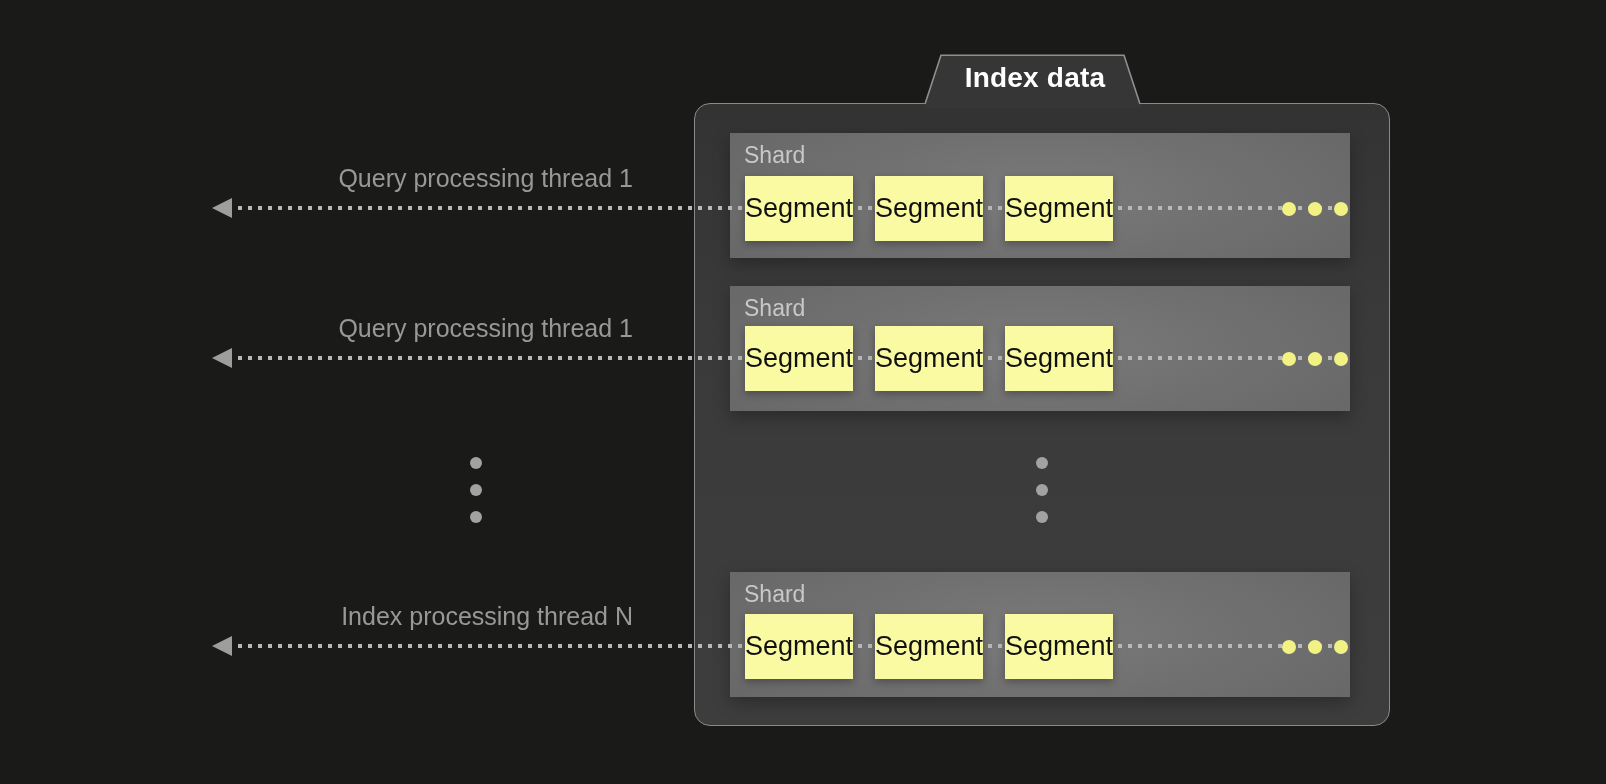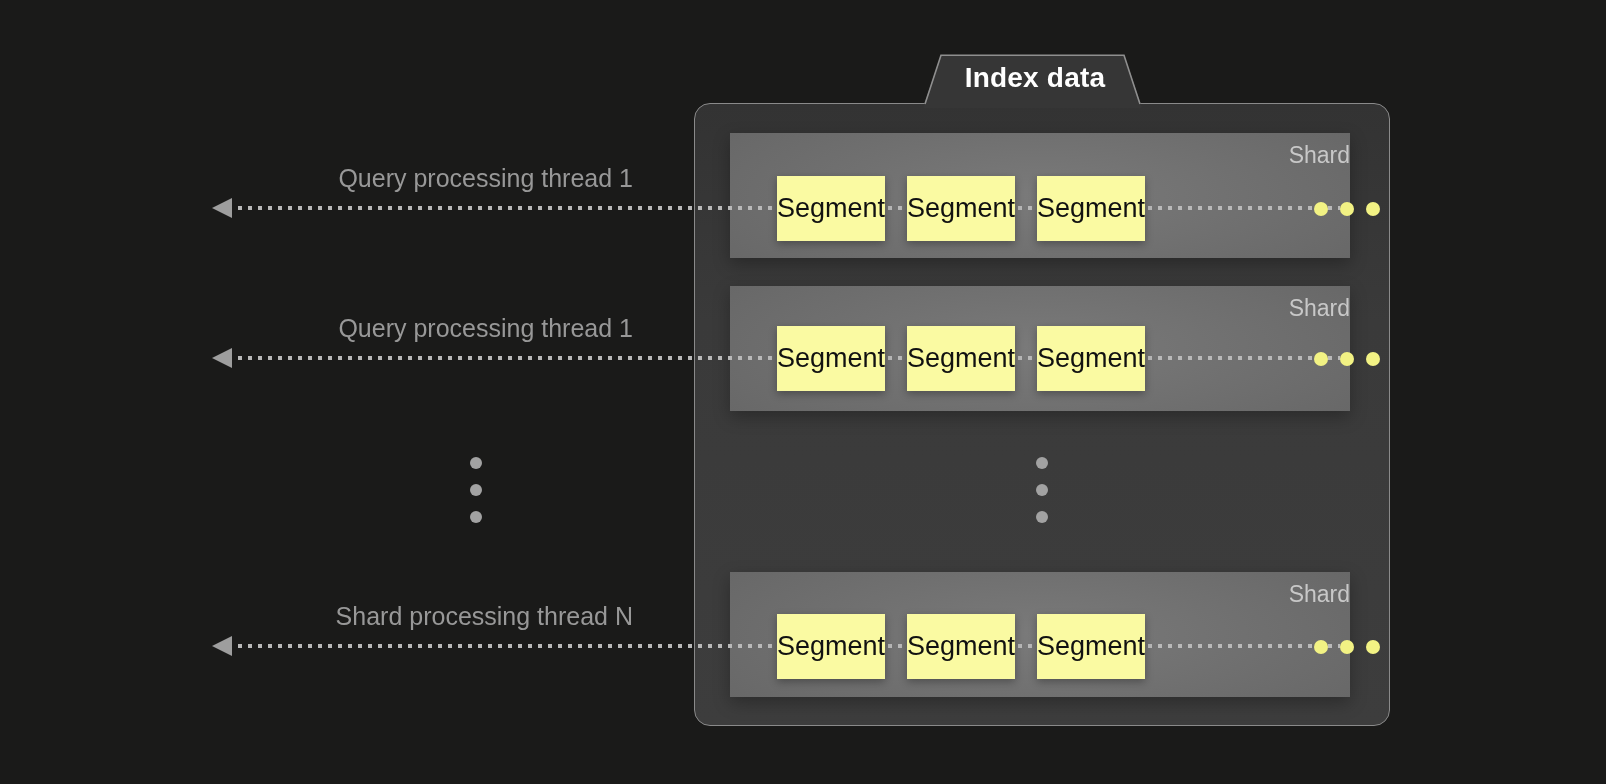--- a/index.html
+++ b/index.html
@@ -30,21 +30,20 @@
     font-size: 28px; font-weight: 600; color: #ffffff;
     letter-spacing: 0.2px;
   }
 
   
   .shard {
     position: absolute;
     left: 730px; width: 620px; height: 125px;
     background: radial-gradient(ellipse 60% 90% at 50% 50%, #7a7a7a 0%, #707070 55%, #686868 100%);
     box-shadow: 0 6px 16px rgba(0,0,0,0.28);
-    text-align: right;
   }
   .shard-1 { top: 133px; }
   .shard-2 { top: 286px; }
   .shard-3 { top: 572px; }
   .shard-label {
     margin: 9px 0 0 14px;
     font-size: 23px;
     color: #c8c8c8;
   }
 
@@ -69,21 +68,21 @@
     width: 0; height: 0;
     border-top: 10px solid transparent;
     border-bottom: 10px solid transparent;
     border-right: 20px solid #9e9e9e;
   }
 
   
   .seg-row {
     position: absolute;
     left: 745px; height: 65px;
-    display: flex; align-items: center; gap: 22px; margin-left: 32px;
+    display: flex; align-items: center; gap: 22px;
   }
   .seg-row-1 { top: 176px; }
   .seg-row-2 { top: 326px; }
   .seg-row-3 { top: 614px; }
   .segment {
     width: 108px; height: 65px;
     background: #fafaa2;
     color: #111111;
     font-size: 27px;
     display: flex; align-items: center; justify-content: center;
@@ -129,21 +128,21 @@
     <div class="thread-label">Query processing thread 1</div>
     <div class="dotted-line"></div>
     <div class="arrow-head"></div>
   </div>
   <div class="thread" style="--y:358px">
     <div class="thread-label">Query processing thread 1</div>
     <div class="dotted-line"></div>
     <div class="arrow-head"></div>
   </div>
   <div class="thread" style="--y:646px">
-    <div class="thread-label">Shard processing thread N</div>
+    <div class="thread-label">Index processing thread N</div>
     <div class="dotted-line"></div>
     <div class="arrow-head"></div>
   </div>
 
   <div class="seg-row seg-row-1">
     <div class="segment">Segment</div>
     <div class="segment">Segment</div>
     <div class="segment">Segment</div>
     <div class="ydots">
       <div class="ydot"></div>

